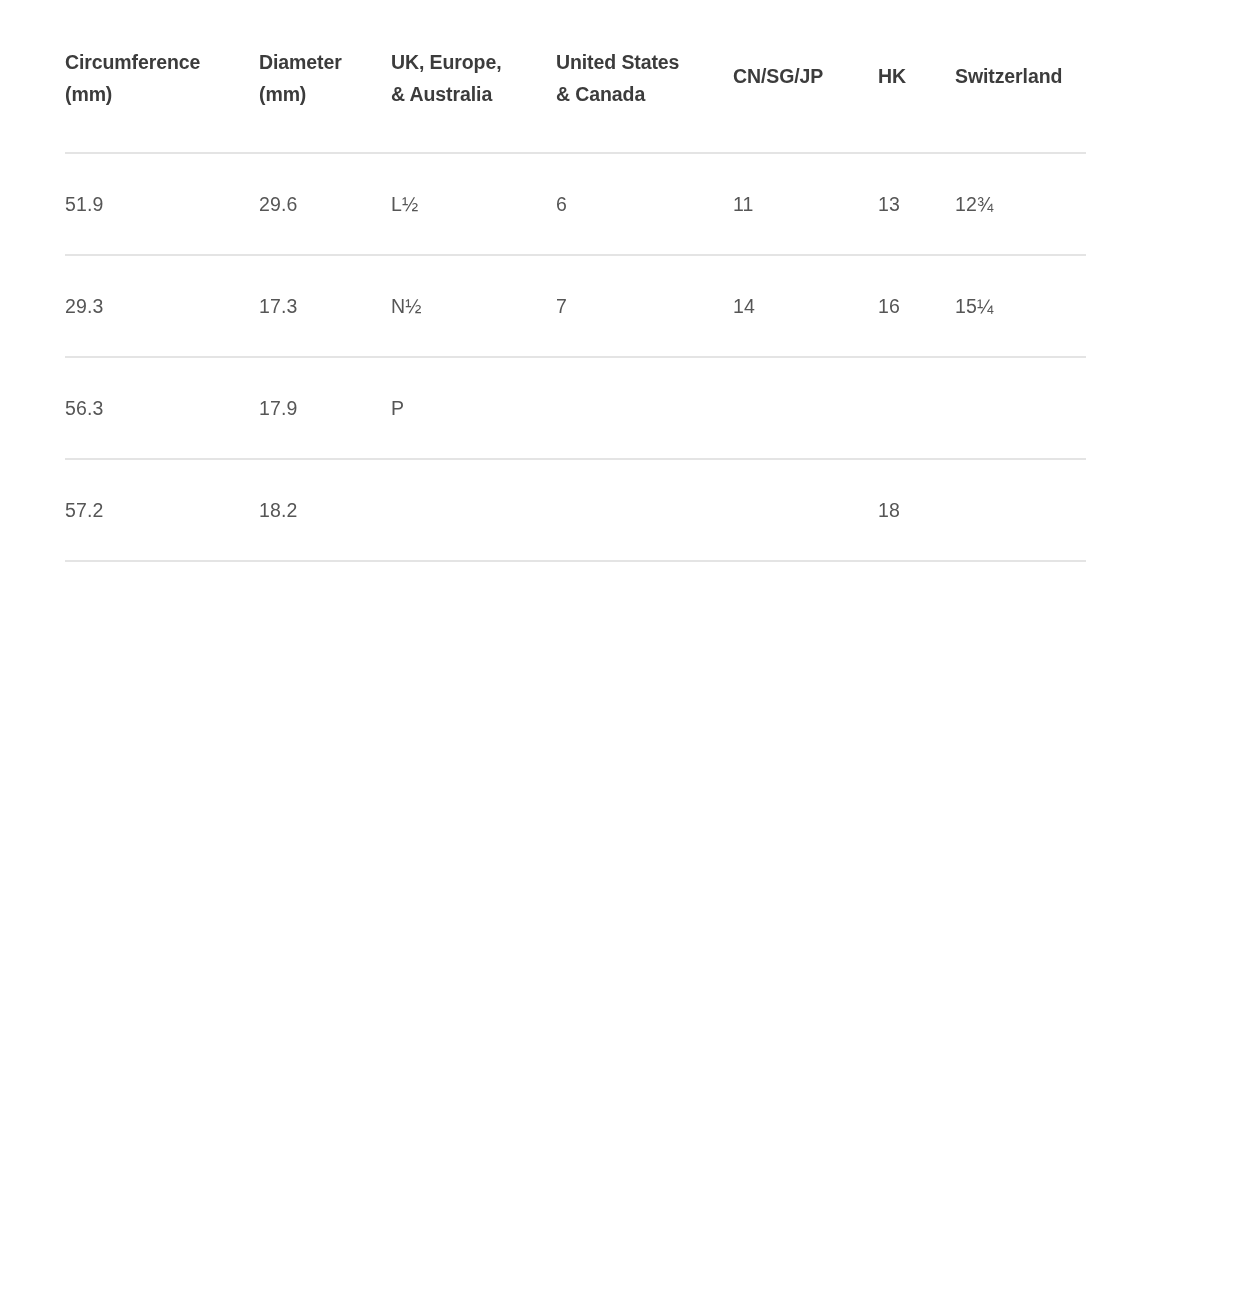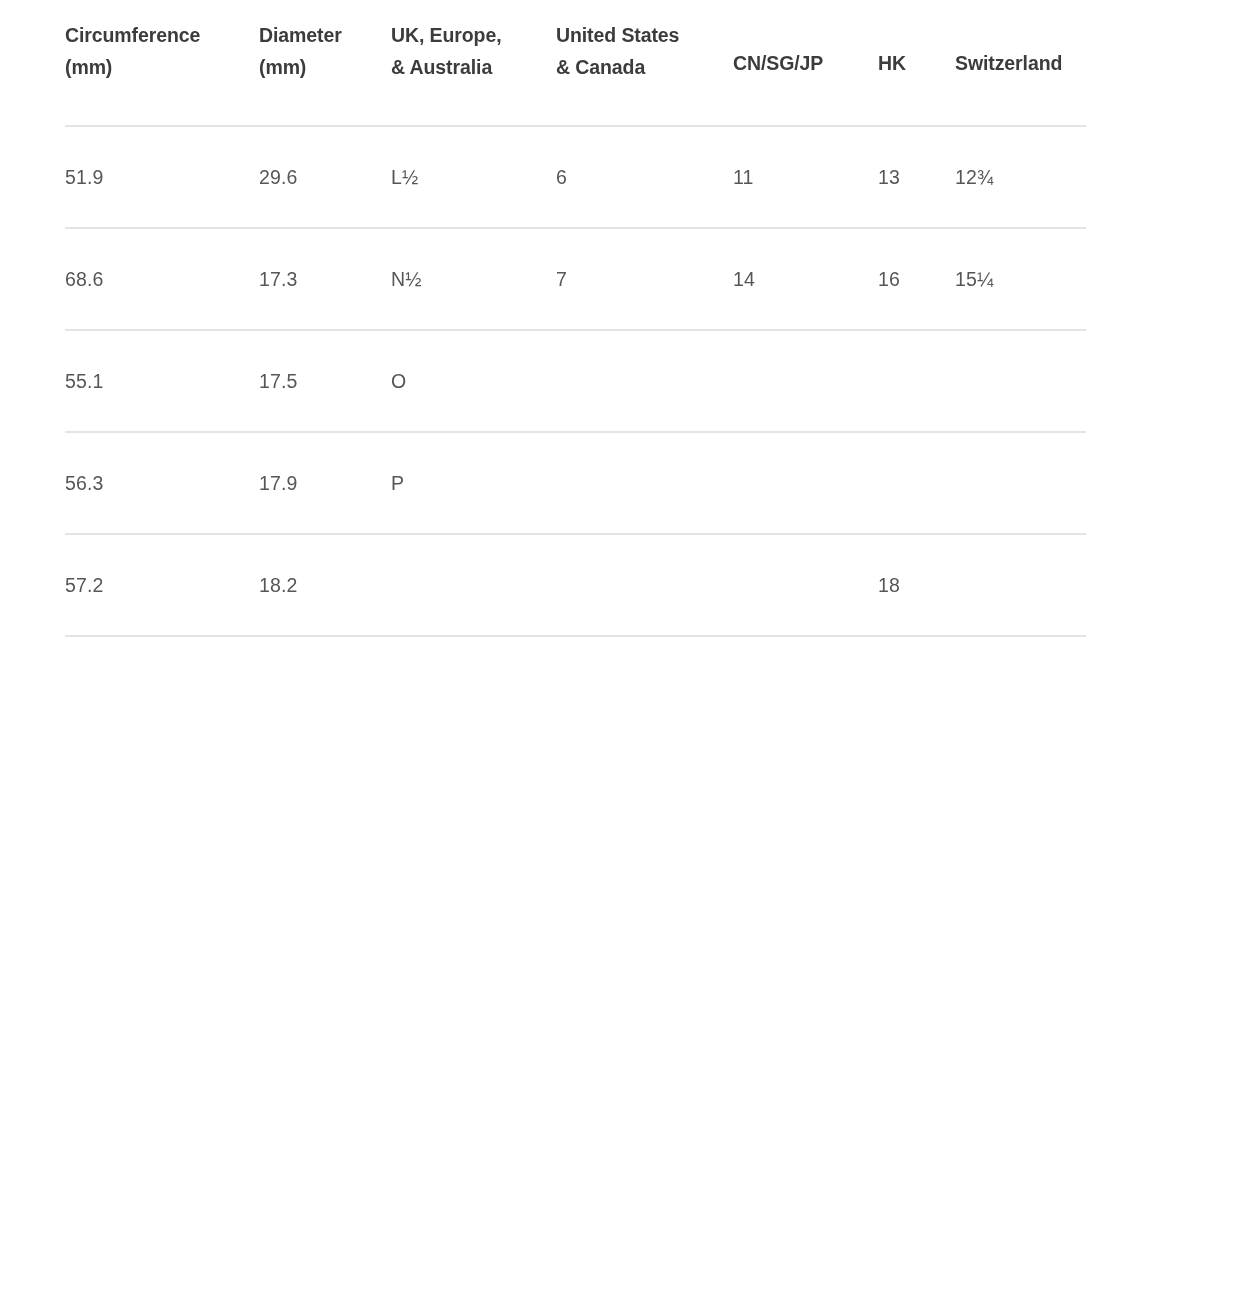--- a/index.html
+++ b/index.html
@@ -47,21 +47,21 @@
     font-weight: bold;
     line-height: 32px;
     letter-spacing: -0.1px;
     color: #3c3c3c;
     border: 0;
     border-bottom: 2px solid #e4e4e4;
     white-space: pre-line;
   }
   thead th.two-line {
     vertical-align: top;
-    padding-top: 19px;
+    padding-top: 46px;
   }
 
   
   tbody td {
     height: 100px;
     padding: 0;
     margin: 0;
     text-align: left;
     vertical-align: middle;
     font-size: 19.5px;
@@ -110,36 +110,27 @@
         <tr>
           <td>51.9</td>
           <td>29.6</td>
           <td>L½</td>
           <td>6</td>
           <td>11</td>
           <td>13</td>
           <td>12¾</td>
         </tr>
         <tr>
-          <td>68.6</td>
+          <td>29.3</td>
           <td>17.3</td>
           <td>N½</td>
           <td>7</td>
           <td>14</td>
           <td>16</td>
           <td>15¼</td>
-        </tr>
-        <tr>
-          <td>55.1</td>
-          <td>17.5</td>
-          <td>O</td>
-          <td class="empty"></td>
-          <td class="empty"></td>
-          <td class="empty"></td>
-          <td class="empty"></td>
         </tr>
         <tr>
           <td>56.3</td>
           <td>17.9</td>
           <td>P</td>
           <td class="empty"></td>
           <td class="empty"></td>
           <td class="empty"></td>
           <td class="empty"></td>
         </tr>

